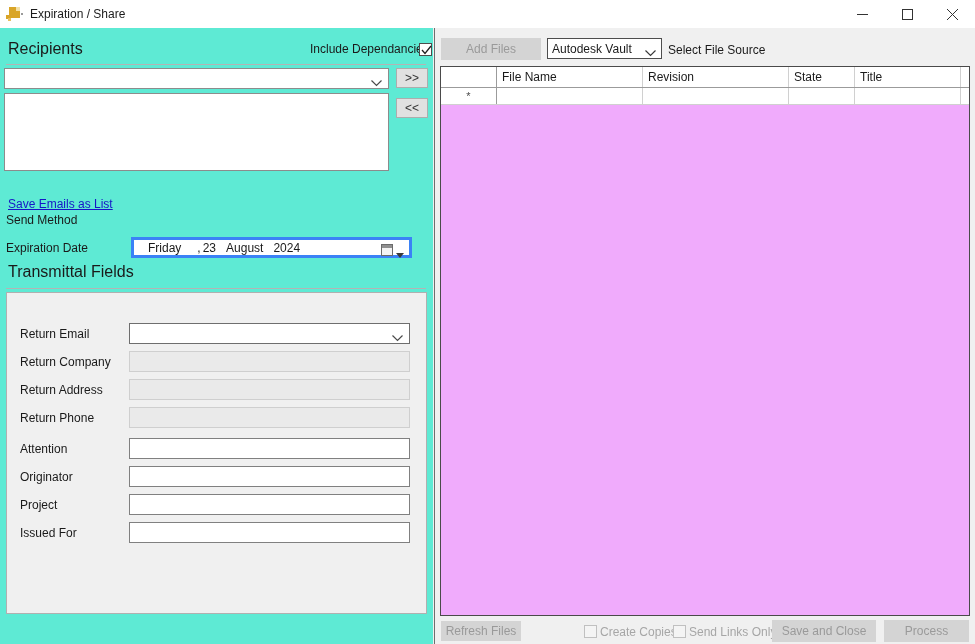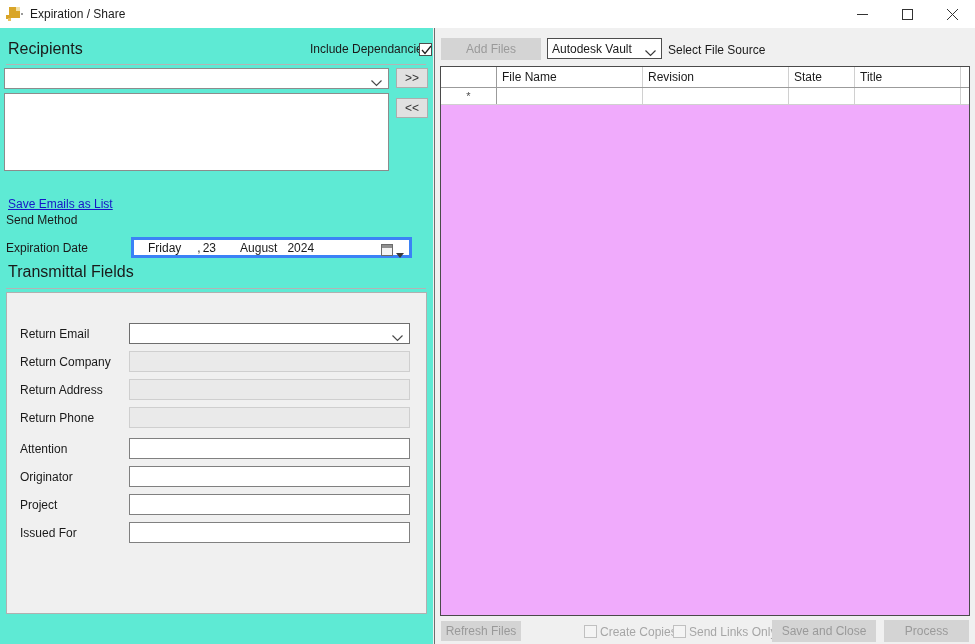--- a/index.html
+++ b/index.html
@@ -275,21 +275,21 @@
     align-items: center;
   }
   .date-box .dv {
     font-size: 12px;
     color: #1a1a1a;
     white-space: nowrap;
   }
   .date-box .d-day { margin-left: 14px; }
   .date-box .d-comma { margin-left: 16px; }
   .date-box .d-num { margin-left: 2px; }
-  .date-box .d-month { margin-left: 24px; }
+  .date-box .d-month { margin-left: 10px; }
   .date-box .d-year { margin-left: 10px; }
   .cal-icon {
     position: absolute;
     right: 16px; top: 4px;
     width: 12px; height: 12px;
     border: 1px solid #6b6b6b;
     background: #f4f4f4;
     box-sizing: border-box;
   }
   .cal-icon::before {

